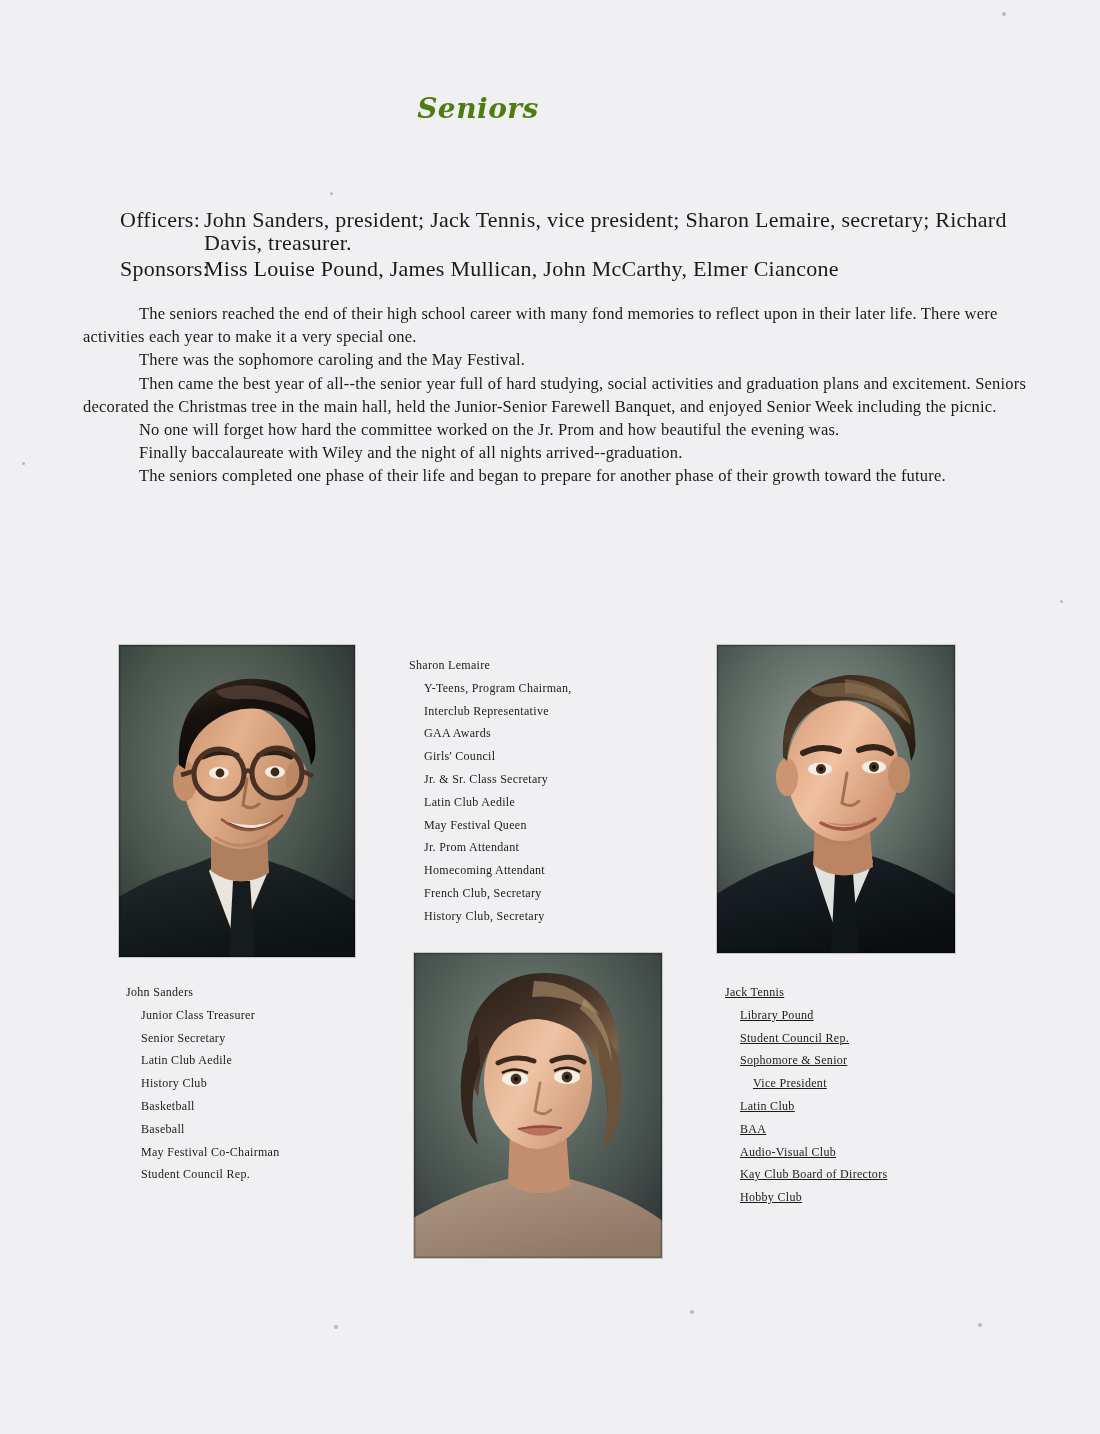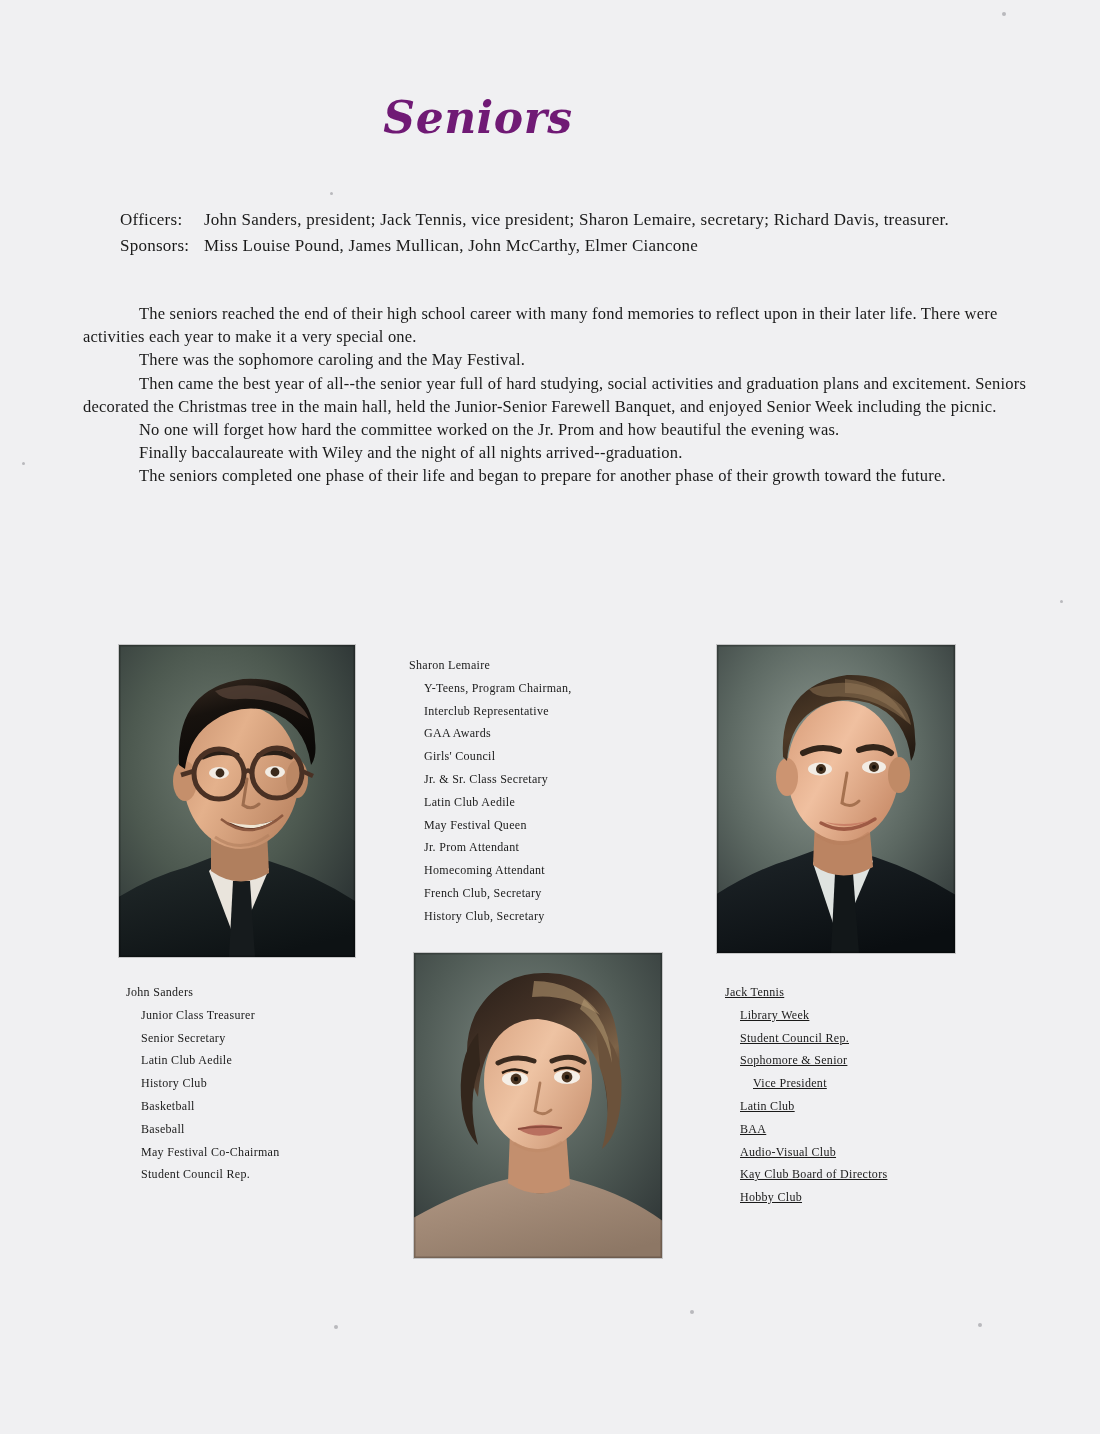--- a/index.html
+++ b/index.html
@@ -25,32 +25,32 @@
   
   .title {
     position: absolute;
     top: 92px;
     left: 0;
     width: 956px;
     text-align: center;
     font-family: "DejaVu Serif", serif;
     font-style: italic;
     font-weight: bold;
-    font-size: 44px;
+    font-size: 28px;
     letter-spacing: 0.5px;
-    color: #701a75;
+    color: #4d7c0f;
   }
 
   
   .officers-block {
     position: absolute;
     top: 208px;
     left: 120px;
     width: 890px;
-    font-size: 17px;
+    font-size: 22px;
     line-height: 23px;
     letter-spacing: 0.25px;
   }
   .officers-line {
     text-indent: 0;
     padding-left: 84px;
   }
   .officers-line .lead {
     display: inline-block;
     width: 84px;
@@ -355,21 +355,21 @@
     <span class="activity">Latin Club Aedile</span>
     <span class="activity">May Festival Queen</span>
     <span class="activity">Jr. Prom Attendant</span>
     <span class="activity">Homecoming Attendant</span>
     <span class="activity">French Club, Secretary</span>
     <span class="activity">History Club, Secretary</span>
   </div>
 
   <div class="caption" id="caption-jack">
     <span class="person-name">Jack Tennis</span>
-    <span class="activity">Library Week</span>
+    <span class="activity">Library Pound</span>
     <span class="activity">Student Council Rep.</span>
     <span class="activity">Sophomore &amp; Senior</span>
     <span class="activity sub">Vice President</span>
     <span class="activity">Latin Club</span>
     <span class="activity">BAA</span>
     <span class="activity">Audio-Visual Club</span>
     <span class="activity">Kay Club Board of Directors</span>
     <span class="activity">Hobby Club</span>
   </div>
 

